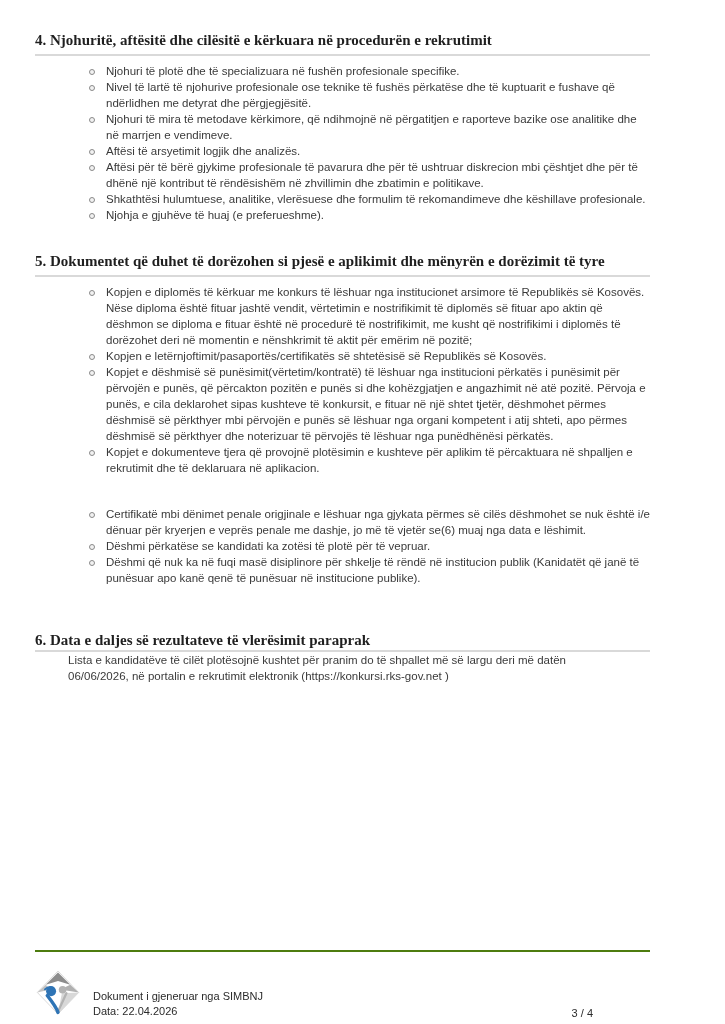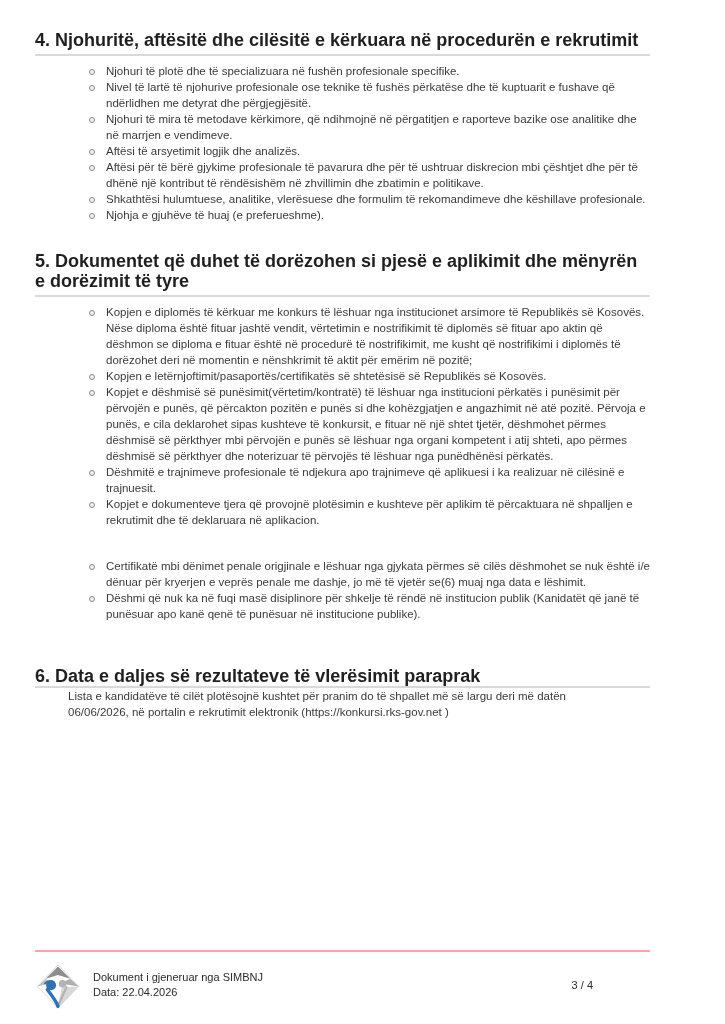--- a/index.html
+++ b/index.html
@@ -9,23 +9,24 @@
     position: relative;
     font-family: "Liberation Sans", "DejaVu Sans", sans-serif;
     color: #3a3a3a;
     overflow: hidden;
   }
   .page {
     position: absolute; inset: 0;
     padding: 30px 75px 0 35px; 
   }
   h2.sec-title {
-    font-size: 18px; line-height: 20px; font-weight: bold; color: #1f1f1f;
+    font-size: 15px; line-height: 20px; font-weight: bold; color: #1f1f1f;
     border-bottom: 2px solid #d9d9d9;
     padding-bottom: 4px;
+    font-family: Liberation Serif, serif;
   }
   h2.sec-title.wide-gap { padding-bottom: 0; }
   section.sec-5 { margin-top: 28px; }
   section.sec-6 { margin-top: 44px; }
   ul.bullets {
     list-style: none;
     margin-top: 7px;
   }
   ul.bullets li {
     position: relative;
@@ -48,24 +49,24 @@
   .subsection ul.bullets { margin-top: 18px; }
   .body-paragraph {
     margin-left: 33px;
     max-width: 548px;
     font-size: 11.5px; line-height: 16px;
     color: #3a3a3a;
   }
   .footer {
     position: absolute;
     left: 35px; right: 75px; top: 950px;
-    border-top: 2px solid #fca5a5;
-    padding-top: 9px;
+    border-top: 2px solid #4d7c0f;
+    padding-top: 15px;
     display: flex;
-    align-items: flex-start;
+    align-items: flex-end;
   }
   .footer-logo { width: 46px; height: 50px; flex: 0 0 auto; margin-top: 2px; }
   .footer-text { margin-left: 12px; margin-top: 9px; }
   .footer-text div { font-size: 11px; line-height: 15px; color: #2b2b2b; }
   .page-number {
     margin-left: auto; margin-right: 57px; margin-top: 18px;
     font-size: 11px; color: #2b2b2b;
   }
 </style>
 </head>
@@ -85,27 +86,27 @@
       <li>Njohja e gjuhëve të huaj (e preferueshme).</li>
     </ul>
   </section>
 
   <section class="sec-5">
     <h2 class="sec-title">5. Dokumentet që duhet të dorëzohen si pjesë e aplikimit dhe mënyrën e dorëzimit të tyre</h2>
     <ul class="bullets">
       <li>Kopjen e diplomës të kërkuar me konkurs të lëshuar nga institucionet arsimore të Republikës së Kosovës. Nëse diploma është fituar jashtë vendit, vërtetimin e nostrifikimit të diplomës së fituar apo aktin që dëshmon se diploma e fituar është në procedurë të nostrifikimit, me kusht që nostrifikimi i diplomës të dorëzohet deri në momentin e nënshkrimit të aktit për emërim në pozitë;</li>
       <li>Kopjen e letërnjoftimit/pasaportës/certifikatës së shtetësisë së Republikës së Kosovës.</li>
       <li>Kopjet e dëshmisë së punësimit(vërtetim/kontratë) të lëshuar nga institucioni përkatës i punësimit për përvojën e punës, që përcakton pozitën e punës si dhe kohëzgjatjen e angazhimit në atë pozitë. Përvoja e punës, e cila deklarohet sipas kushteve të konkursit, e fituar në një shtet tjetër, dëshmohet përmes dëshmisë së përkthyer mbi përvojën e punës së lëshuar nga organi kompetent i atij shteti, apo përmes dëshmisë së përkthyer dhe noterizuar të përvojës të lëshuar nga punëdhënësi përkatës.</li>
-      <li>Dëshmitë e trajnimeve profesionale të ndjekura apo trajnimeve që aplikuesi i ka realizuar në cilësinë e trajnuesit.</li>
       <li>Kopjet e dokumenteve tjera që provojnë plotësimin e kushteve për aplikim të përcaktuara në shpalljen e rekrutimit dhe të deklaruara në aplikacion.</li>
     </ul>
 
     <div class="subsection">
       <ul class="bullets">
         <li>Certifikatë mbi dënimet penale origjinale e lëshuar nga gjykata përmes së cilës dëshmohet se nuk është i/e dënuar për kryerjen e veprës penale me dashje, jo më të vjetër se(6) muaj nga data e lëshimit.</li>
+        <li>Dëshmi përkatëse se kandidati ka zotësi të plotë për të vepruar.</li>
         <li>Dëshmi që nuk ka në fuqi masë disiplinore për shkelje të rëndë në institucion publik (Kanidatët që janë të punësuar apo kanë qenë të punësuar në institucione publike).</li>
       </ul>
     </div>
   </section>
 
   <section class="sec-6">
     <h2 class="sec-title wide-gap">6. Data e daljes së rezultateve të vlerësimit paraprak</h2>
     <p class="body-paragraph">Lista e kandidatëve të cilët plotësojnë kushtet për pranim do të shpallet më së largu deri më datën 06/06/2026, në portalin e rekrutimit elektronik (https://konkursi.rks-gov.net )</p>
   </section>
 

